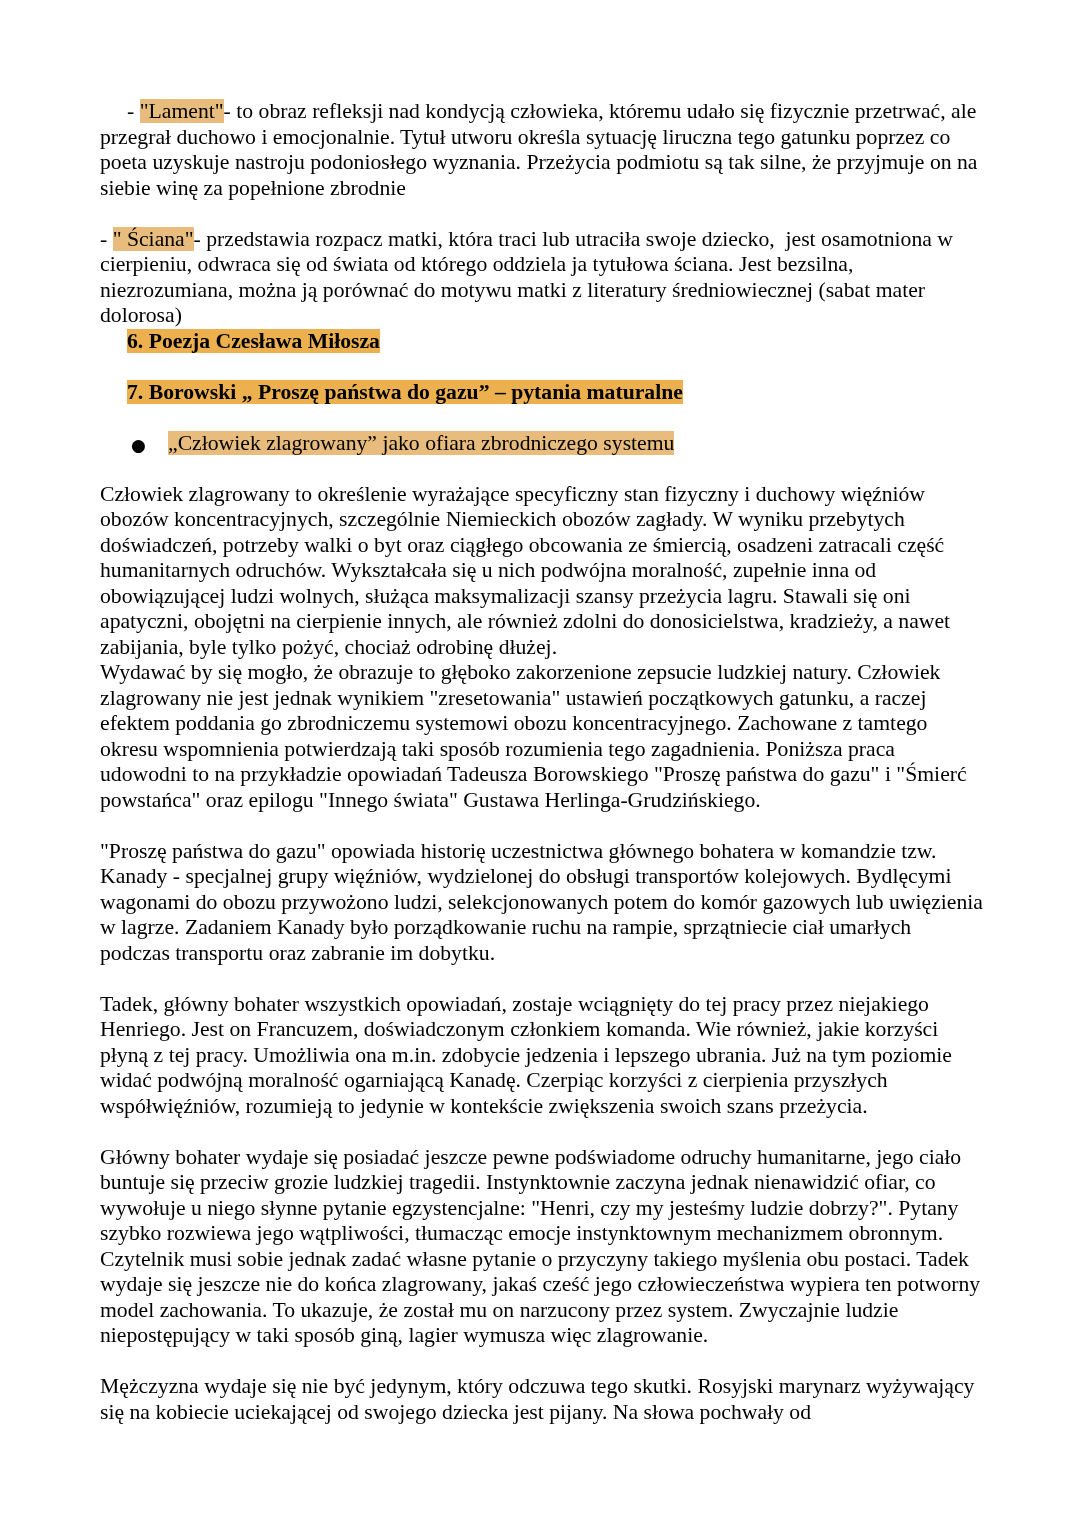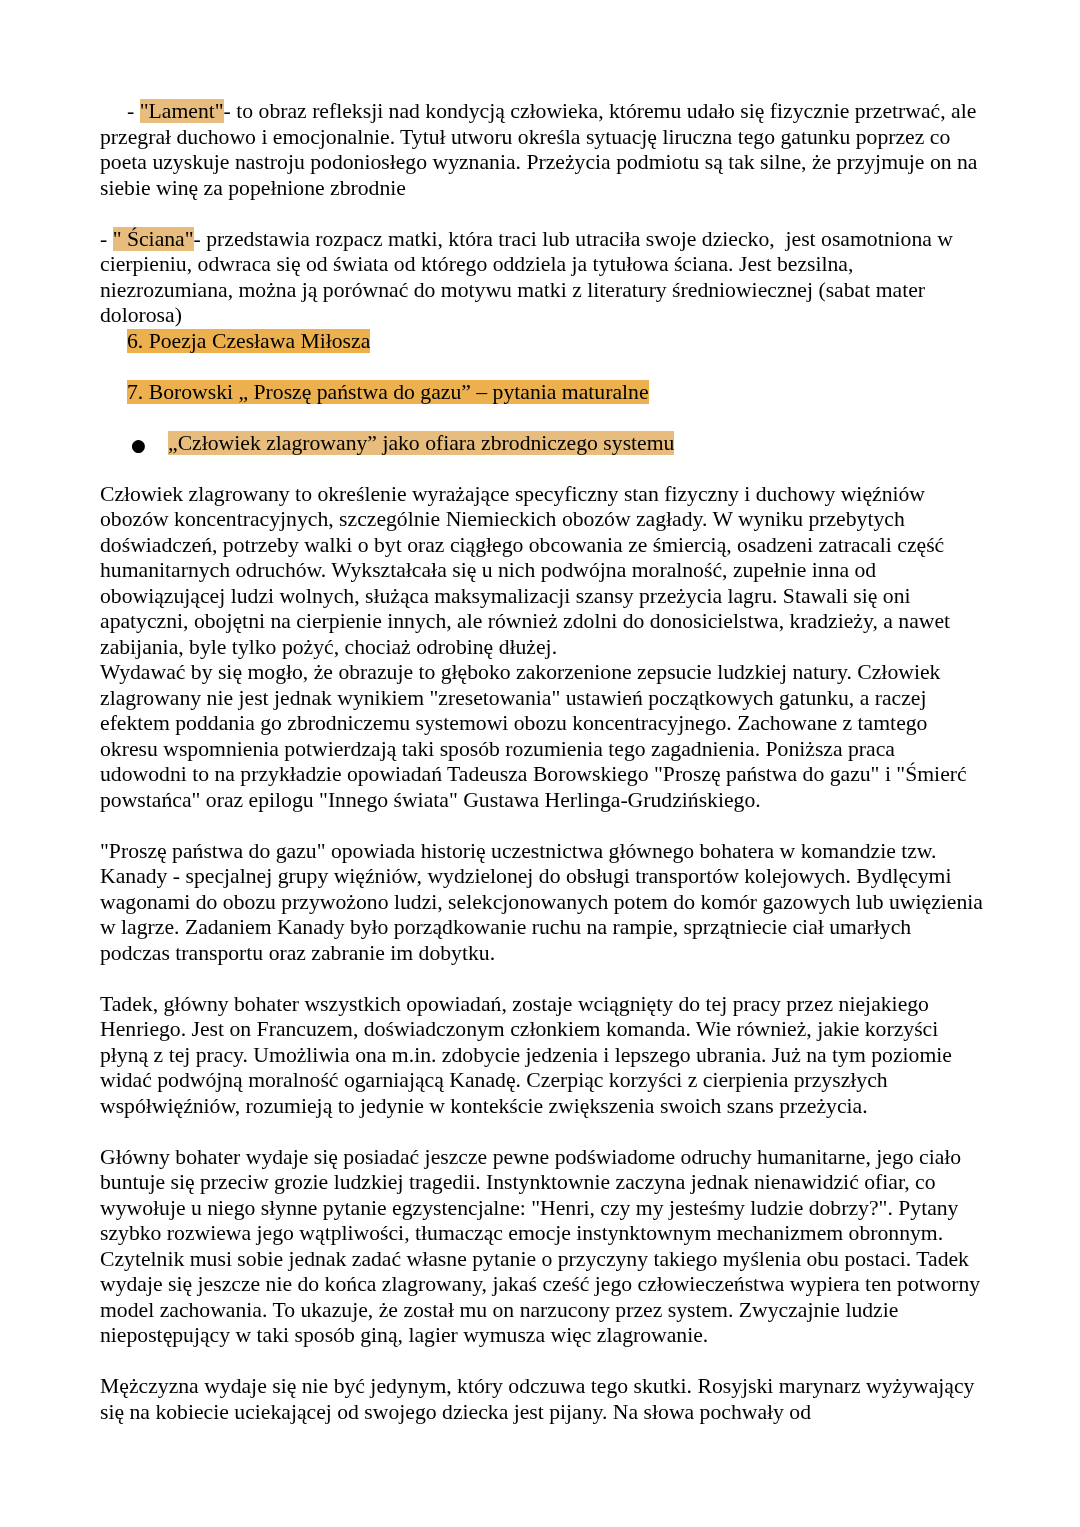--- a/index.html
+++ b/index.html
@@ -40,20 +40,21 @@
     left: 31px;
     top: 2px;
     font-size: 17px;
     font-family: "DejaVu Sans", sans-serif;
   }
   .hl-tan {
     background-color: var(--hl-tan, #e7bc7c);
   }
   .hl-orange {
     background-color: var(--hl-orange, #ecb04e);
+    font-weight: bold;
   }
 </style>
 </head>
 <body style="background: rgb(255, 255, 255); color: rgb(0, 0, 0);">
 
 <div class="page">
   <div class="doc"><div class="block" style="text-indent: 27px;"><span>- </span><span class="hl-tan">"Lament"</span><span>- to obraz refleksji nad kondycją człowieka, któremu udało się fizycznie przetrwać, ale przegrał duchowo i emocjonalnie. Tytuł utworu określa sytuację liruczna tego gatunku poprzez co poeta uzyskuje nastroju podoniosłego wyznania. Przeżycia podmiotu są tak silne, że przyjmuje on na siebie winę za popełnione zbrodnie</span></div><div class="block" style="margin-top: 25.5px;"><span>- </span><span class="hl-tan">" Ściana"</span><span>- przedstawia rozpacz matki, która traci lub utraciła swoje dziecko,  jest osamotniona w cierpieniu, odwraca się od świata od którego oddziela ja tytułowa ściana. Jest bezsilna, niezrozumiana, można ją porównać do motywu matki z literatury średniowiecznej (sabat mater dolorosa)</span></div><div class="block" style="text-indent: 27px;"><span class="hl-orange">6. Poezja Czesława Miłosza</span></div><div class="block" style="margin-top: 25.5px; text-indent: 27px;"><span class="hl-orange">7. Borowski „ Proszę państwa do gazu” – pytania maturalne</span></div><div class="block bullet" style="margin-top: 25.5px;"><span class="marker">●</span><span class="hl-tan">„Człowiek zlagrowany” jako ofiara zbrodniczego systemu</span></div><div class="block" style="margin-top: 25.5px;"><span>Człowiek zlagrowany to określenie wyrażające specyficzny stan fizyczny i duchowy więźniów obozów koncentracyjnych, szczególnie Niemieckich obozów zagłady. W wyniku przebytych doświadczeń, potrzeby walki o byt oraz ciągłego obcowania ze śmiercią, osadzeni zatracali część humanitarnych odruchów. Wykształcała się u nich podwójna moralność, zupełnie inna od obowiązującej ludzi wolnych, służąca maksymalizacji szansy przeżycia lagru. Stawali się oni apatyczni, obojętni na cierpienie innych, ale również zdolni do donosicielstwa, kradzieży, a nawet zabijania, byle tylko pożyć, chociaż odrobinę dłużej.</span></div><div class="block"><span>Wydawać by się mogło, że obrazuje to głęboko zakorzenione zepsucie ludzkiej natury. Człowiek zlagrowany nie jest jednak wynikiem "zresetowania" ustawień początkowych gatunku, a raczej efektem poddania go zbrodniczemu systemowi obozu koncentracyjnego. Zachowane z tamtego okresu wspomnienia potwierdzają taki sposób rozumienia tego zagadnienia. Poniższa praca udowodni to na przykładzie opowiadań Tadeusza Borowskiego "Proszę państwa do gazu" i "Śmierć powstańca" oraz epilogu "Innego świata" Gustawa Herlinga-Grudzińskiego.</span></div><div class="block" style="margin-top: 25.5px;"><span>"Proszę państwa do gazu" opowiada historię uczestnictwa głównego bohatera w komandzie tzw. Kanady - specjalnej grupy więźniów, wydzielonej do obsługi transportów kolejowych. Bydlęcymi wagonami do obozu przywożono ludzi, selekcjonowanych potem do komór gazowych lub uwięzienia w lagrze. Zadaniem Kanady było porządkowanie ruchu na rampie, sprzątniecie ciał umarłych podczas transportu oraz zabranie im dobytku.</span></div><div class="block" style="margin-top: 25.5px;"><span>Tadek, główny bohater wszystkich opowiadań, zostaje wciągnięty do tej pracy przez niejakiego Henriego. Jest on Francuzem, doświadczonym członkiem komanda. Wie również, jakie korzyści płyną z tej pracy. Umożliwia ona m.in. zdobycie jedzenia i lepszego ubrania. Już na tym poziomie widać podwójną moralność ogarniającą Kanadę. Czerpiąc korzyści z cierpienia przyszłych współwięźniów, rozumieją to jedynie w kontekście zwiększenia swoich szans przeżycia.</span></div><div class="block" style="margin-top: 25.5px;"><span>Główny bohater wydaje się posiadać jeszcze pewne podświadome odruchy humanitarne, jego ciało buntuje się przeciw grozie ludzkiej tragedii. Instynktownie zaczyna jednak nienawidzić ofiar, co wywołuje u niego słynne pytanie egzystencjalne: "Henri, czy my jesteśmy ludzie dobrzy?". Pytany szybko rozwiewa jego wątpliwości, tłumacząc emocje instynktownym mechanizmem obronnym. Czytelnik musi sobie jednak zadać własne pytanie o przyczyny takiego myślenia obu postaci. Tadek wydaje się jeszcze nie do końca zlagrowany, jakaś cześć jego człowieczeństwa wypiera ten potworny model zachowania. To ukazuje, że został mu on narzucony przez system. Zwyczajnie ludzie niepostępujący w taki sposób giną, lagier wymusza więc zlagrowanie.</span></div><div class="block" style="margin-top: 25.5px;"><span>Mężczyzna wydaje się nie być jedynym, który odczuwa tego skutki. Rosyjski marynarz wyżywający się na kobiecie uciekającej od swojego dziecka jest pijany. Na słowa pochwały od</span></div></div>
 </div>
 
 </body></html>

